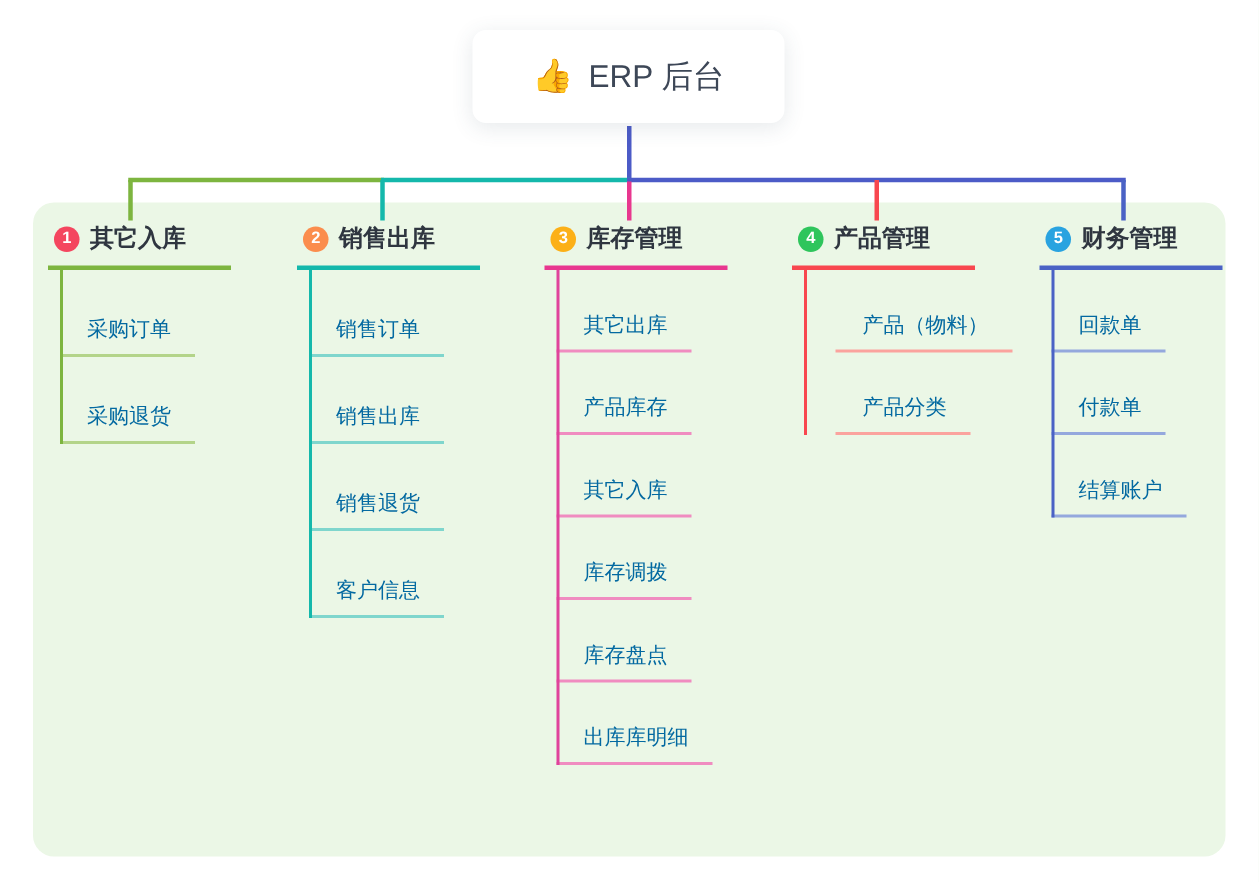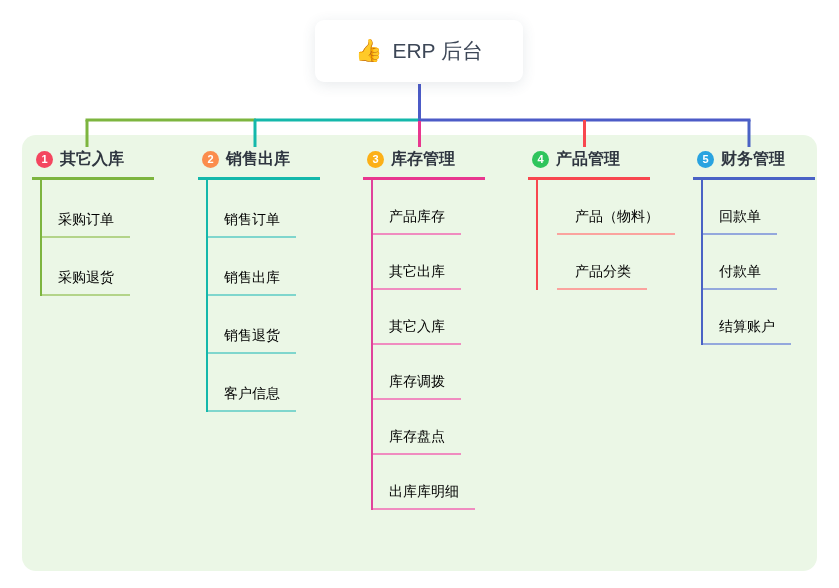--- a/index.html
+++ b/index.html
@@ -31,21 +31,21 @@
     flex:0 0 auto; width:17px; height:17px; border-radius:50%;
     display:flex; align-items:center; justify-content:center;
     color:#ffffff; font-size:11px; font-weight:700; line-height:1;
   }
   .children { position:relative; margin-left:8px; }
   .rail { position:absolute; left:0; top:0; bottom:0; width:2px; }
   .row { display:flex; align-items:flex-end; height:var(--rh,55px); }
   .row:first-child { height:var(--rh1,52px); }
   .item {
     width:fit-content; padding:0 16px 7px 18px; border-bottom:2px solid #ccc;
-    font-size:14px; color:#000000; white-space:nowrap; cursor:default;
+    font-size:14px; color:#0369a1; white-space:nowrap; cursor:default;
   }
   
   .b1 { left:32px; --rh:58px; --rh1:52px; }
   .b1 .branch-header { border-color:#7db53f; }
   .b1 .badge { background:#f4465f; }
   .b1 .rail { background:#7db53f; }
   .b1 .item { border-color:#b3d489; }
   
   .b2 { left:198px; --rh:58px; --rh1:52px; }
   .b2 .branch-header { border-color:#14b8ab; }
@@ -134,24 +134,24 @@
   </div>
 
   <div class="branch b3">
     <div class="branch-header">
       <span class="badge">3</span>
       <span>库存管理</span>
     </div>
     <div class="children">
       <div class="rail"></div>
       <div class="row">
+          <div class="item">其它出库</div>
+        </div>
+      <div class="row">
           <div class="item">产品库存</div>
-        </div>
-      <div class="row">
-          <div class="item">其它出库</div>
         </div>
       <div class="row">
           <div class="item">其它入库</div>
         </div>
       <div class="row">
           <div class="item">库存调拨</div>
         </div>
       <div class="row">
           <div class="item">库存盘点</div>
         </div>

